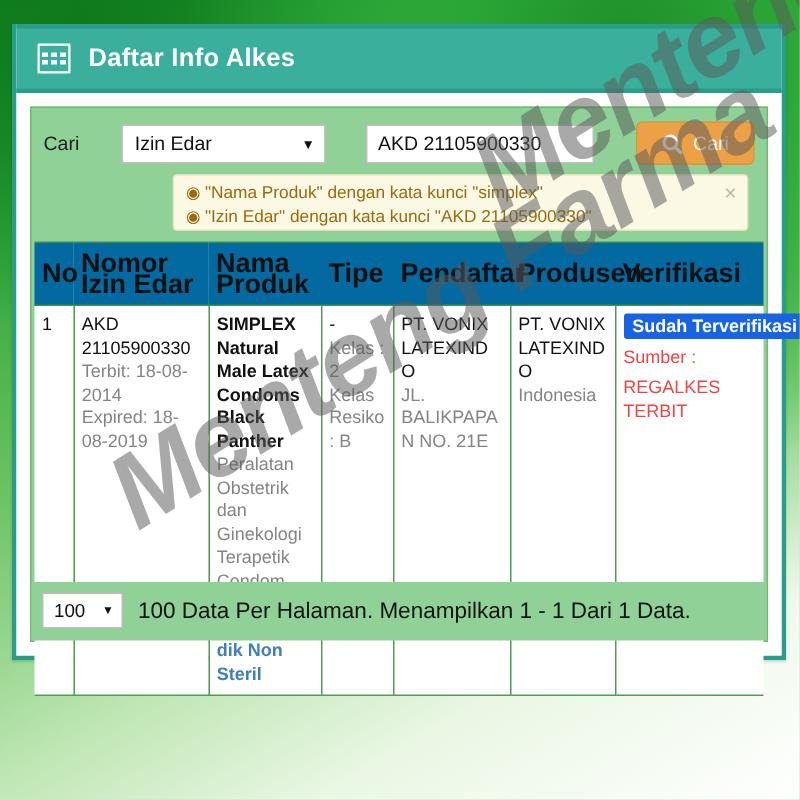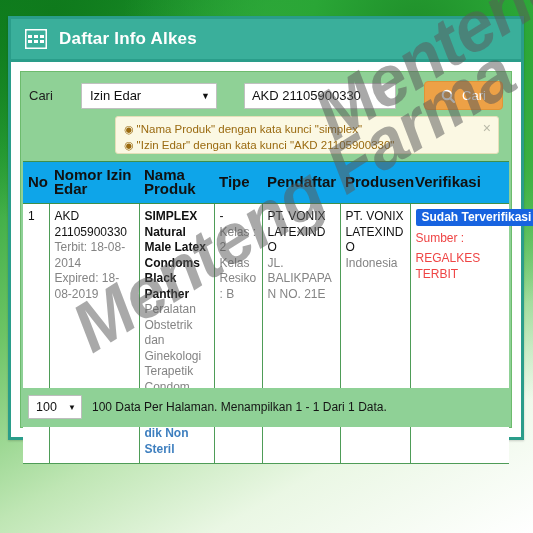--- a/index.html
+++ b/index.html
@@ -173,25 +173,25 @@
     display: flex;
     flex-direction: column;
   }
   table.grid {
     width: 100%;
     border-collapse: collapse;
     table-layout: fixed;
     font-family: "Liberation Sans", sans-serif;
   }
   table.grid thead th {
-    background: #0ea5e9;
+    background: #0369a1;
     border: 1px solid #3f8f4a;
     border-left: none;
     border-right: none;
-    font-size: 15px;
+    font-size: 18px;
     color: #111;
     text-align: left;
     font-weight: bold;
     padding: 6px 5px 7px 5px;
     vertical-align: middle;
     line-height: 14px;
   }
   table.grid tbody td {
     background: #ffffff;
     border-left: 1px solid #4e9c57;
@@ -251,21 +251,21 @@
     padding: 0 18px 0 7px;
     border-radius: 1px;
   }
   .foot-caret {
     position: absolute; right: 6px; top: 50%;
     transform: translateY(-50%);
     font-size: 8px; color: #111; pointer-events: none;
   }
   .foot-text {
     margin-left: 10px;
-    font-size: 12px;
+    font-size: 15px;
     color: #141414;
   }
 
   
   .watermark {
     position: absolute;
     left: 0; top: 0; right: 0; bottom: 0;
     pointer-events: none;
     overflow: hidden;
   }

